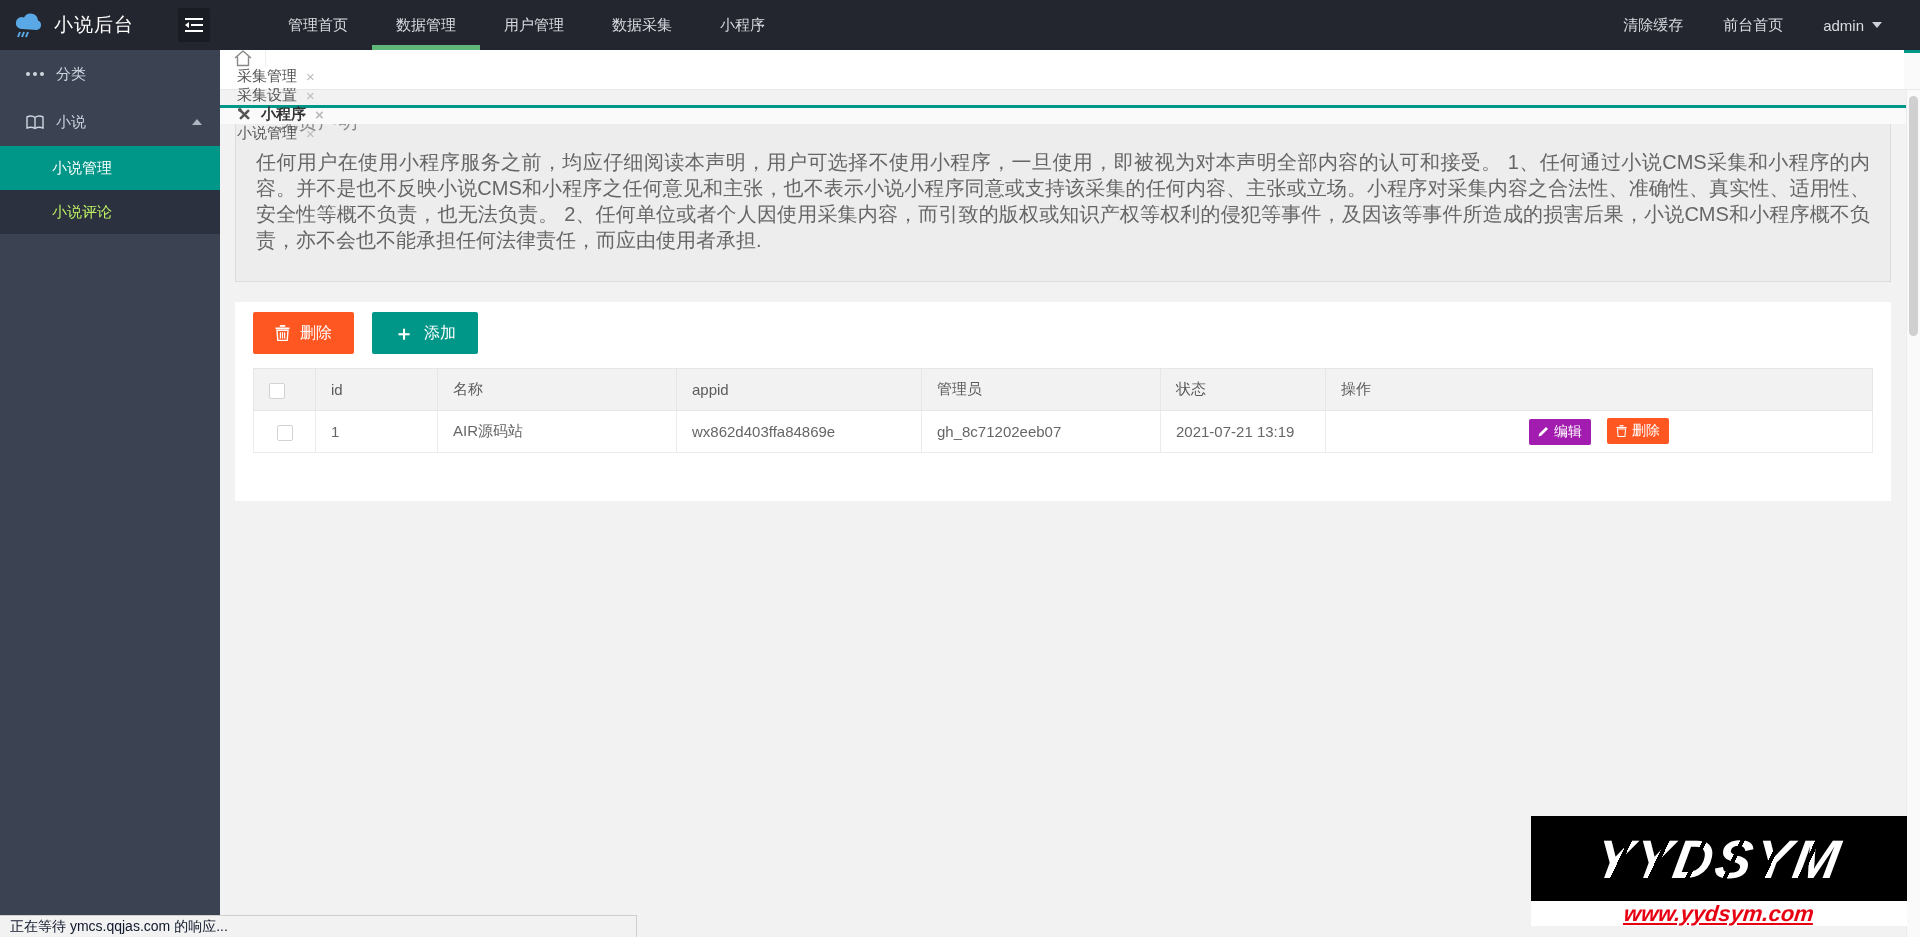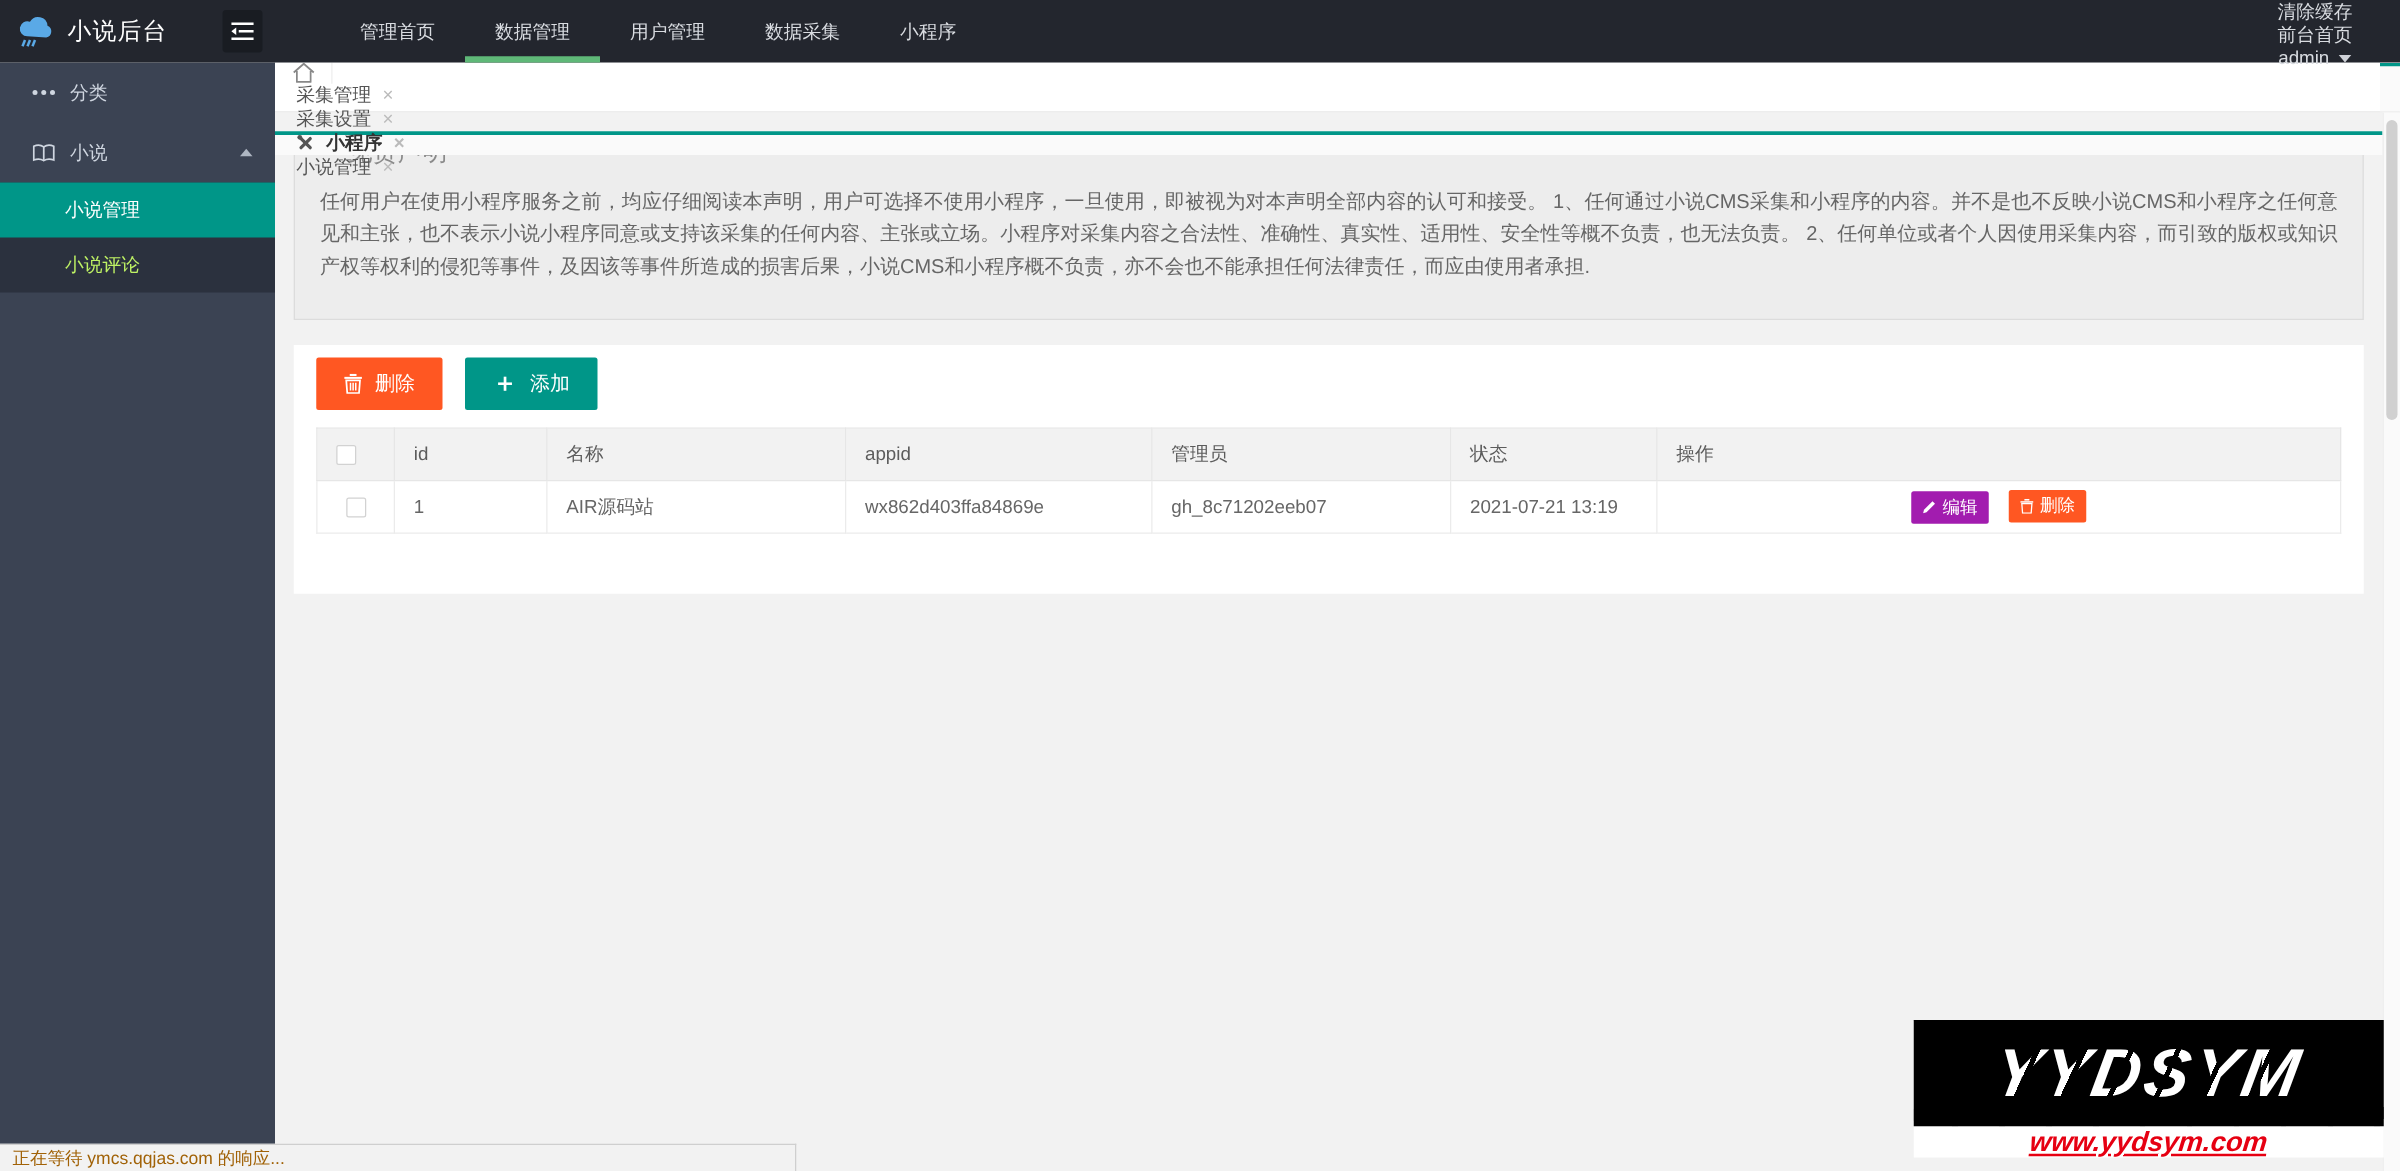--- a/index.html
+++ b/index.html
@@ -12,21 +12,21 @@
   .logo { width:178px; display:flex; align-items:center; padding-left:14px; gap:10px; }
   .logo-icon { width:30px; height:26px; position:relative; }
   .logo-text { color:#ffffff; font-size:19px; letter-spacing:1px; }
   .nav-toggle { width:32px; height:34px; margin-top:8px; background:#191c22; border-radius:3px;
     display:flex; align-items:center; justify-content:center; cursor:pointer; }
   .nav-menu { display:flex; margin-left:54px; }
   .nav-item { position:relative; display:flex; align-items:center; padding:0 24px;
     color:#d9dce1; font-size:15px; cursor:pointer; }
   .nav-item.active::after { content:""; position:absolute; left:0; right:0; bottom:0;
     height:5px; background:#5fb878; }
-  .nav-right { margin-left:auto; display:flex; align-items:center; padding-right:18px;flex-direction:column; }
+  .nav-right { margin-left:auto; display:flex; align-items:center; padding-right:18px; }
   .nav-right .nav-item { padding:0 20px; }
   .caret-down { width:0; height:0; border-left:5px solid transparent; border-right:5px solid transparent;
     border-top:6px solid #cfd2d8; margin-left:8px; }
 
   
   .sidebar { position:absolute; top:50px; left:0; width:220px; bottom:0; background:#3b4353; z-index:20; }
   .side-item { position:relative; height:48px; display:flex; align-items:center; gap:12px;
     padding-left:26px; color:#cfd6e0; font-size:15px; cursor:pointer; }
   .icon-dots { display:inline-flex; gap:3px; }
   .icon-dots i { width:4px; height:4px; border-radius:50%; background:#cfd6e0; }
@@ -55,21 +55,21 @@
     background:#fafafa; border-left:1px solid #ececec; z-index:25; }
   .scroll-thumb { position:absolute; top:6px; left:2px; width:9px; height:240px;
     background:#d0d0d0; border-radius:5px; }
 
   
   .content { position:absolute; top:90px; left:220px; right:14px; bottom:0; overflow:hidden; }
 
   fieldset.disclaimer { margin:18px 15px 0; border:1px solid #dcdcdc; background:#ededed;
     padding:6px 20px 28px; }
   fieldset.disclaimer legend { margin-left:12px; padding:0 10px; font-size:20px; color:#8a8a8a; }
-  .disclaimer-body { font-size:16px; color:#666; line-height:26px; margin-top:8px; text-align:justify; }
+  .disclaimer-body { font-size:20px; color:#666; line-height:26px; margin-top:8px; text-align:justify; }
 
   .card { margin:20px 15px 0; background:#ffffff; padding:10px 18px 48px; }
   .btn-row { display:flex; gap:18px; }
   .btn-lg { height:42px; padding:0 22px; border:none; border-radius:2px; color:#fff;
     font-size:16px; display:inline-flex; align-items:center; gap:10px; cursor:pointer;
     font-family:inherit; }
   .btn-delete-lg { background:#ff5722; }
   .btn-add-lg { background:#009688; }
   .plus-glyph { font-size:20px; font-weight:bold; line-height:1; }
 
@@ -85,21 +85,21 @@
   .checkbox { display:inline-block; width:16px; height:16px; border:1px solid #d2d2d2;
     border-radius:2px; background:#fff; vertical-align:middle; cursor:pointer; }
   .btn-sm { height:26px; padding:0 9px; border:none; border-radius:2px; color:#fff; font-size:14px;
     display:inline-flex; align-items:center; gap:5px; cursor:pointer; font-family:inherit; }
   .btn-edit { background:#a21caf; margin-right:12px; }
   .btn-del { background:#ff5722; }
 
   
   .statusbar { position:absolute; left:0; bottom:0; width:637px; height:22px; background:#f2f2f2;
     border-top:1px solid #cfcfcf; border-right:1px solid #cfcfcf; z-index:40;
-    font-size:14px; color:#a16207; line-height:21px; padding-left:10px; }
+    font-size:14px; color:#0f172a; line-height:21px; padding-left:10px; }
 
   
   .watermark { position:absolute; left:1531px; top:816px; width:376px; height:110px; z-index:35; }
   .wm-top { position:relative; height:85px; background:#000; display:flex; align-items:center;
     justify-content:center; overflow:hidden; }
   .wm-title { color:#fff; font-size:54px; font-weight:bold; font-style:italic;
     letter-spacing:3px; transform:skewX(-10deg); }
   .wm-stripes { position:absolute; inset:0;
     background:repeating-linear-gradient(115deg, transparent 0 30px, #000 30px 34px); }
   .wm-bottom { height:25px; background:#fff; display:flex; align-items:center; justify-content:center; }

